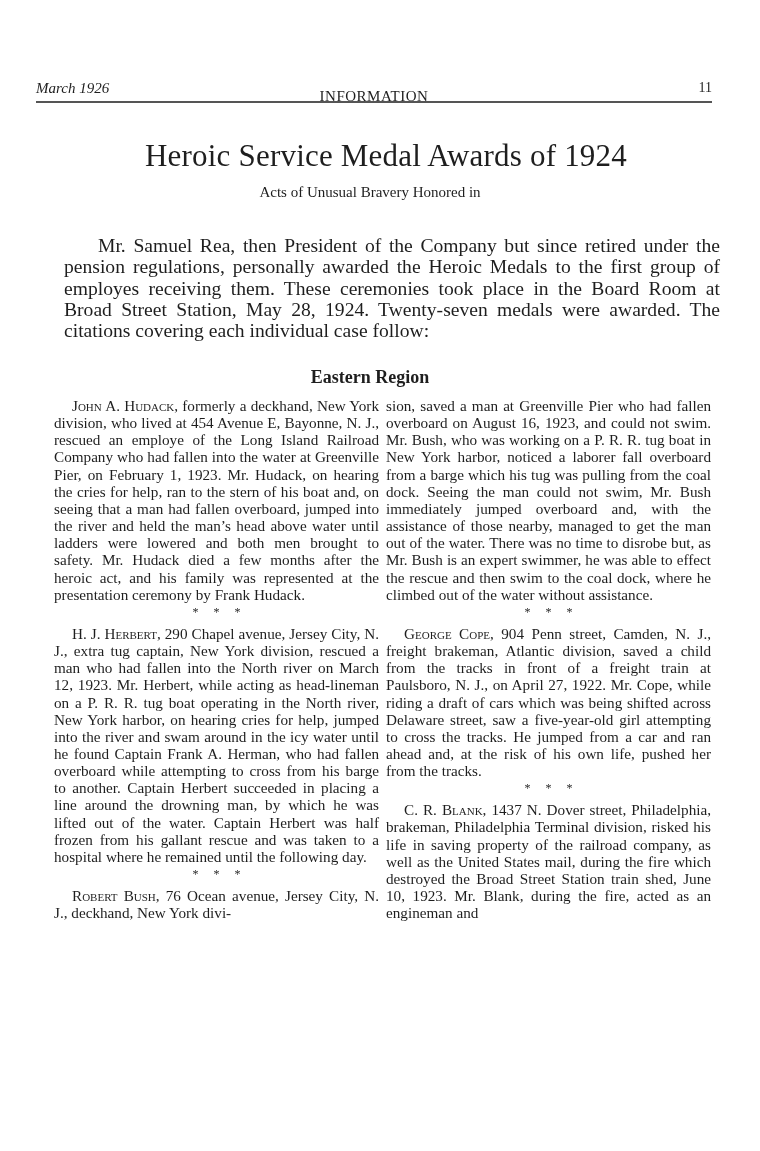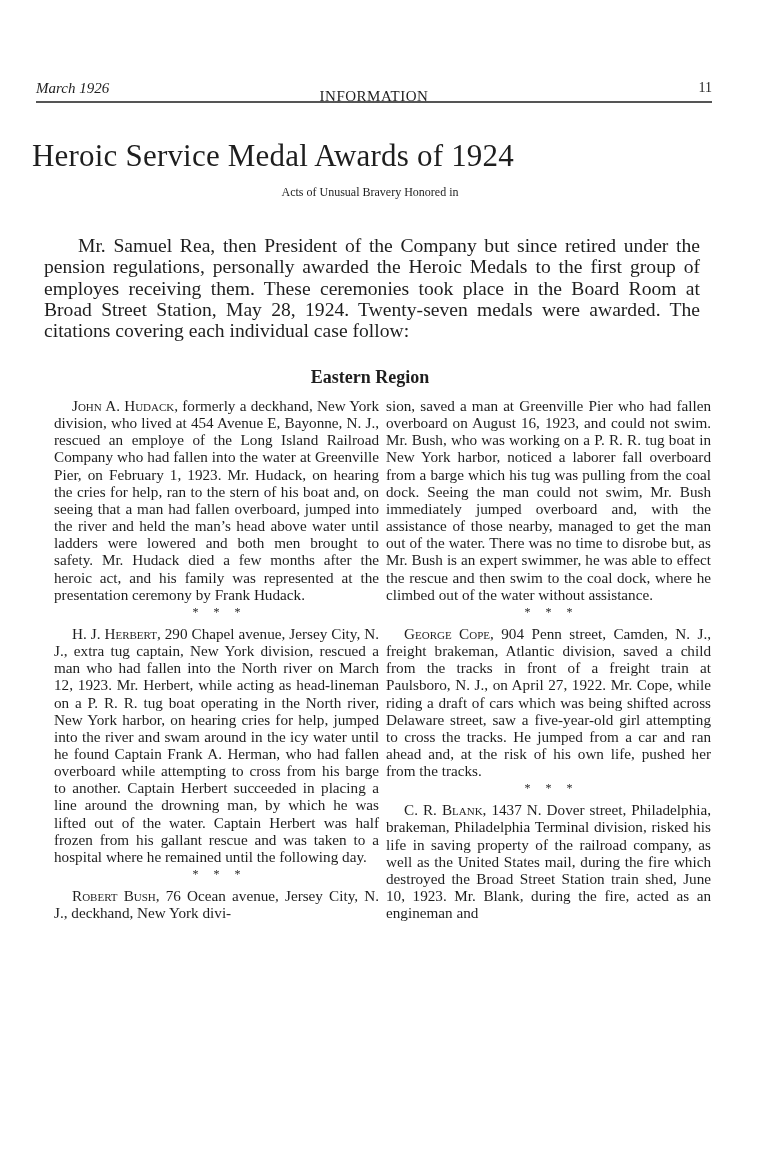--- a/index.html
+++ b/index.html
@@ -51,35 +51,36 @@
       left: 36px;
       top: 101px;
       width: 676px;
       height: 0;
       border-top: 2px solid #555;
     }
     .title {
       position: absolute;
       left: 0; right: 0;
       top: 138px;
+      text-align: center;
       font-size: 31px;
       letter-spacing: 0.2px;
       padding-left: 32px;
     }
     .subtitle {
       position: absolute;
       left: 0; right: 0;
       top: 181px;
       text-align: center;
-      font-size: 12px;
+      font-size: 15px;
       line-height: 22px;
     }
     .intro {
       position: absolute;
-      left: 44px;
+      left: 64px;
       top: 235px;
       width: 656px;
       font-size: 19.6px;
       line-height: 21.3px;
       text-align: justify;
       text-indent: 34px;
       margin: 0;
     }
     .section-heading {
       position: absolute;

